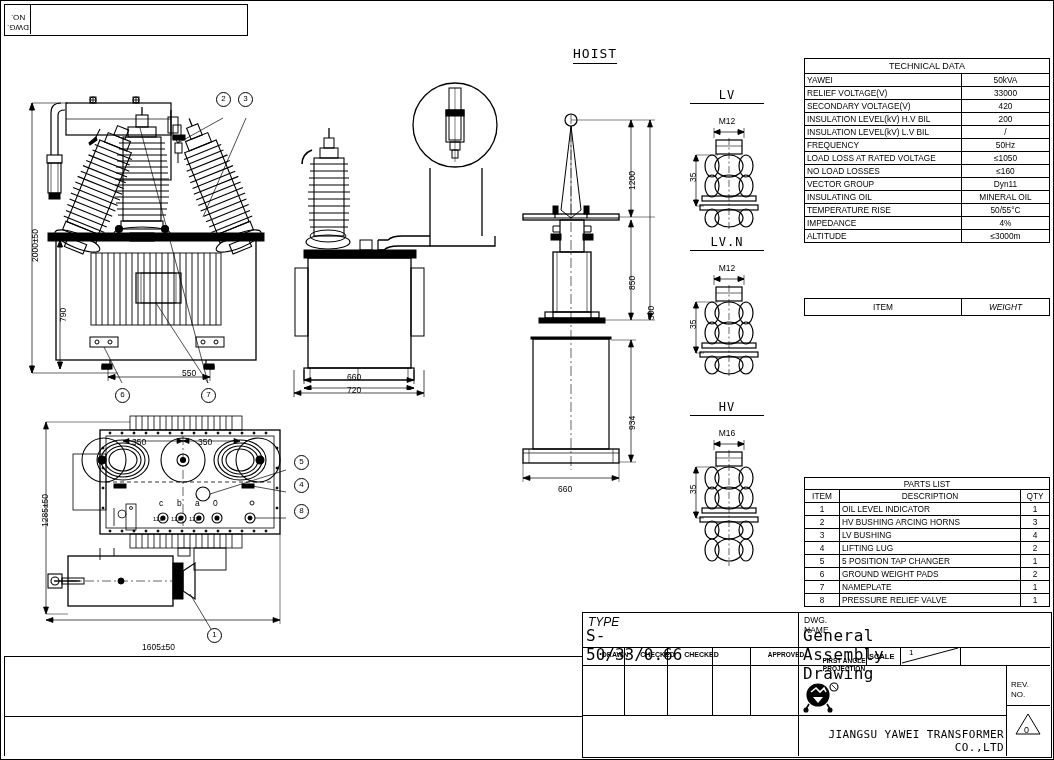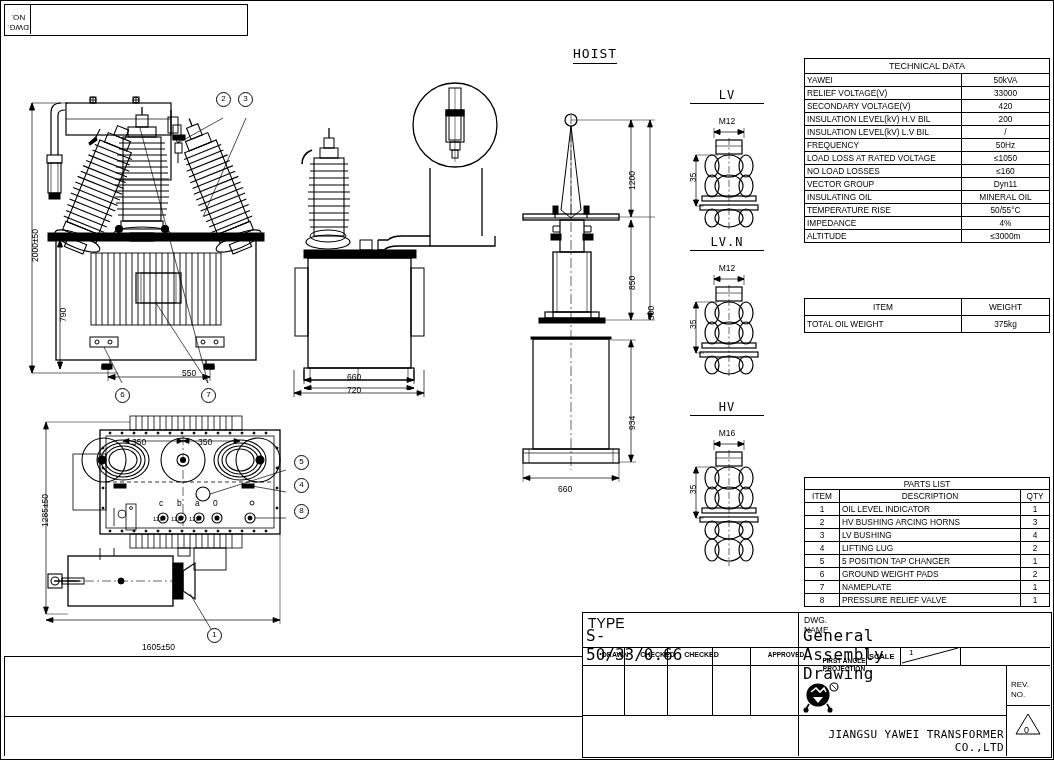--- a/index.html
+++ b/index.html
@@ -803,26 +803,22 @@
     <td class="lft">ALTITUDE</td>
     <td class="ctr">≤3000m</td>
       </tr>
 </tbody>
   </table>
 
 <table class="tbl" style="left:804px;top:298px;width:246px;">
   <tbody>
       <tr>
     <th class="ctr" style="width:152px;height:16px;">ITEM</th>
-    <th class="ctr" style="height:16px;">WEIGHT</th>
+    <th class="ctr" style="height:16px;font-style:italic;">WEIGHT</th>
   </tr>
-  <tr>
-    <td class="lft" style="height:16px;">TOTAL OIL WEIGHT</td>
-    <td class="ctr">375kg</td>
-      </tr>
 </tbody>
   </table>
 
 <table class="tbl" style="left:804px;top:477px;width:246px;">
   <tbody>
       <tr>
     <td class="ctr" colspan="3" style="height:11px;">PARTS LIST</td>
   </tr>
   <tr>
     <th class="ctr" style="width:30px;">ITEM</th>
@@ -890,21 +886,21 @@
 
   <div class="ln v" style="left:284px;top:35px;height:18px;"></div>
   <div class="ln v" style="left:318px;top:35px;height:18px;"></div>
   <div class="ln v" style="left:378px;top:35px;height:18px;"></div>
 
   <div class="ln v" style="left:424px;top:53px;height:91px;"></div>
   <div class="ln h" style="left:424px;top:93px;width:44px;"></div>
 
   <div class="ln h" style="left:216px;top:103px;width:208px;"></div>
 
-  <div class="abs" style="left:6px;top:3px;font-size:14px;">
+  <div class="abs" style="left:6px;top:3px;font-size:12px;font-style:italic;">
     <span>TYPE</span></div>
   <div class="abs cadlbl" style="left:4px;top:14px;font-size:16px;letter-spacing:0;">
     <span>S-50/33/0.66</span></div>
 
   <div class="abs" style="left:222px;top:3px;font-size:8.5px;">
     <span>DWG. NAME</span></div>
   <div class="abs cadlbl" style="left:221px;top:14px;font-size:16px;letter-spacing:0.5px;">
     <span>General Assembly Drawing</span></div>
 
   <div class="abs ctr" style="left:0;top:39px;width:42px;font-size:7px;font-weight:bold;">

